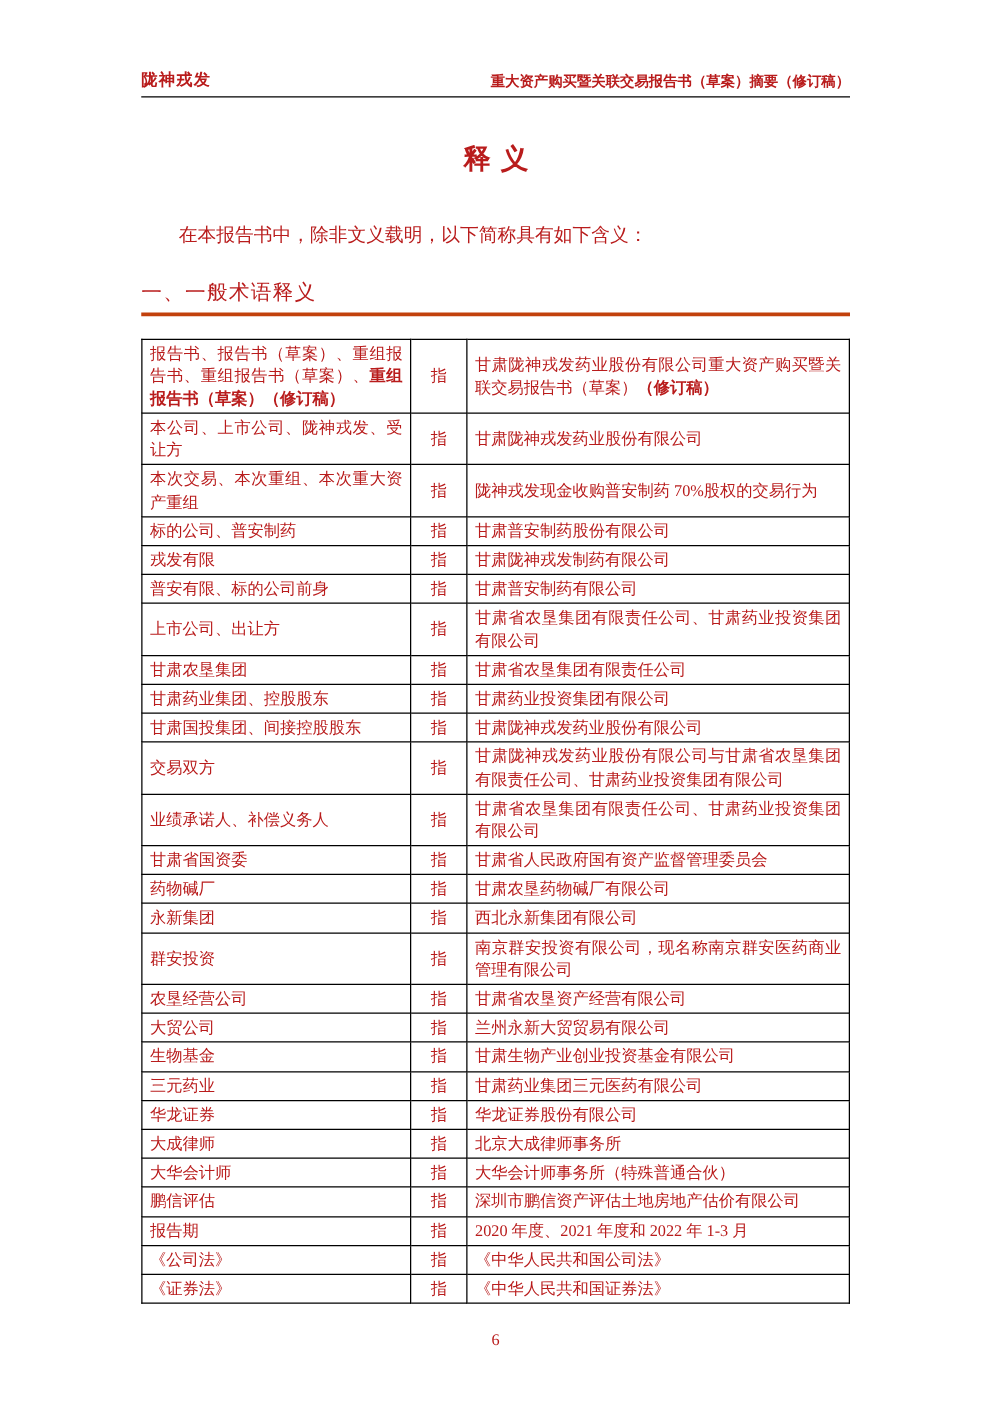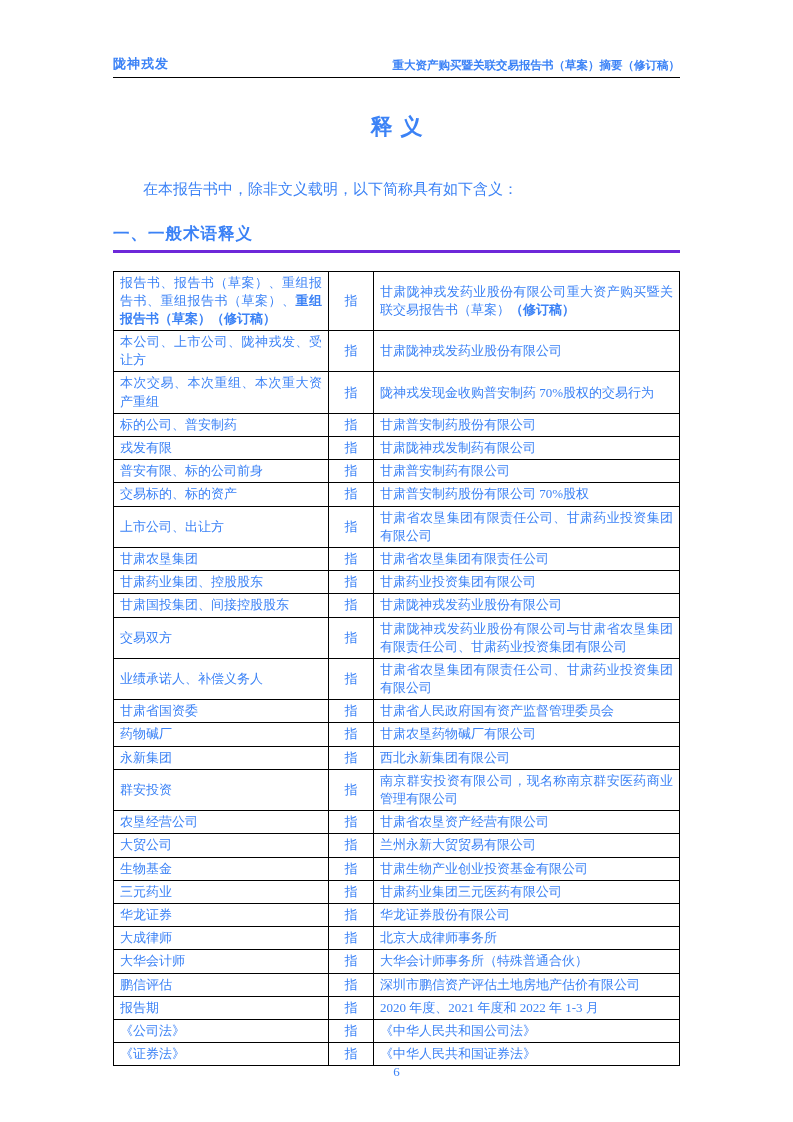--- a/index.html
+++ b/index.html
@@ -3,21 +3,21 @@
 <meta charset="utf-8">
 <style>
   * { margin: 0; padding: 0; box-sizing: border-box; }
   html, body { background: #ffffff; }
   .page {
     position: relative;
     width: 793px;
     height: 1122px;
     margin: 0 auto;
     background: #ffffff;
-    color: #3b82f6;
+    color: #b91c1c;
     font-family: "Liberation Serif", "DejaVu Serif", serif;
     overflow: hidden;
   }
   .content {
     position: absolute;
     left: 113px;
     top: 55px;
     width: 567px;
   }
   .doc-header {
@@ -39,24 +39,24 @@
   }
   .intro {
     margin-top: 36px;
     font-size: 15px;
     line-height: 1.5;
     text-indent: 2em;
   }
   .section-heading {
     margin-top: 22px;
     font-size: 16.5px;
-    font-weight: bold;
+    font-weight: normal;
     letter-spacing: 1px;
     padding-bottom: 5px;
-    border-bottom: 3px solid #6d28d9;
+    border-bottom: 3px solid #c2410c;
   }
   table.defs {
     margin-top: 18px;
     width: 100%;
     border-collapse: collapse;
     table-layout: fixed;
   }
   table.defs td {
     border: 1px solid #000;
     font-size: 13px;
@@ -126,25 +126,20 @@
           <td class="term">戎发有限</td>
           <td class="zhi">指</td>
           <td class="def">甘肃陇神戎发制药有限公司</td>
         </tr>
         <tr>
           <td class="term">普安有限、标的公司前身</td>
           <td class="zhi">指</td>
           <td class="def">甘肃普安制药有限公司</td>
         </tr>
         <tr>
-          <td class="term">交易标的、标的资产</td>
-          <td class="zhi">指</td>
-          <td class="def">甘肃普安制药股份有限公司 70%股权</td>
-        </tr>
-        <tr>
           <td class="term">上市公司、出让方</td>
           <td class="zhi">指</td>
           <td class="def">甘肃省农垦集团有限责任公司、甘肃药业投资集团有限公司</td>
         </tr>
         <tr>
           <td class="term">甘肃农垦集团</td>
           <td class="zhi">指</td>
           <td class="def">甘肃省农垦集团有限责任公司</td>
         </tr>
         <tr>

